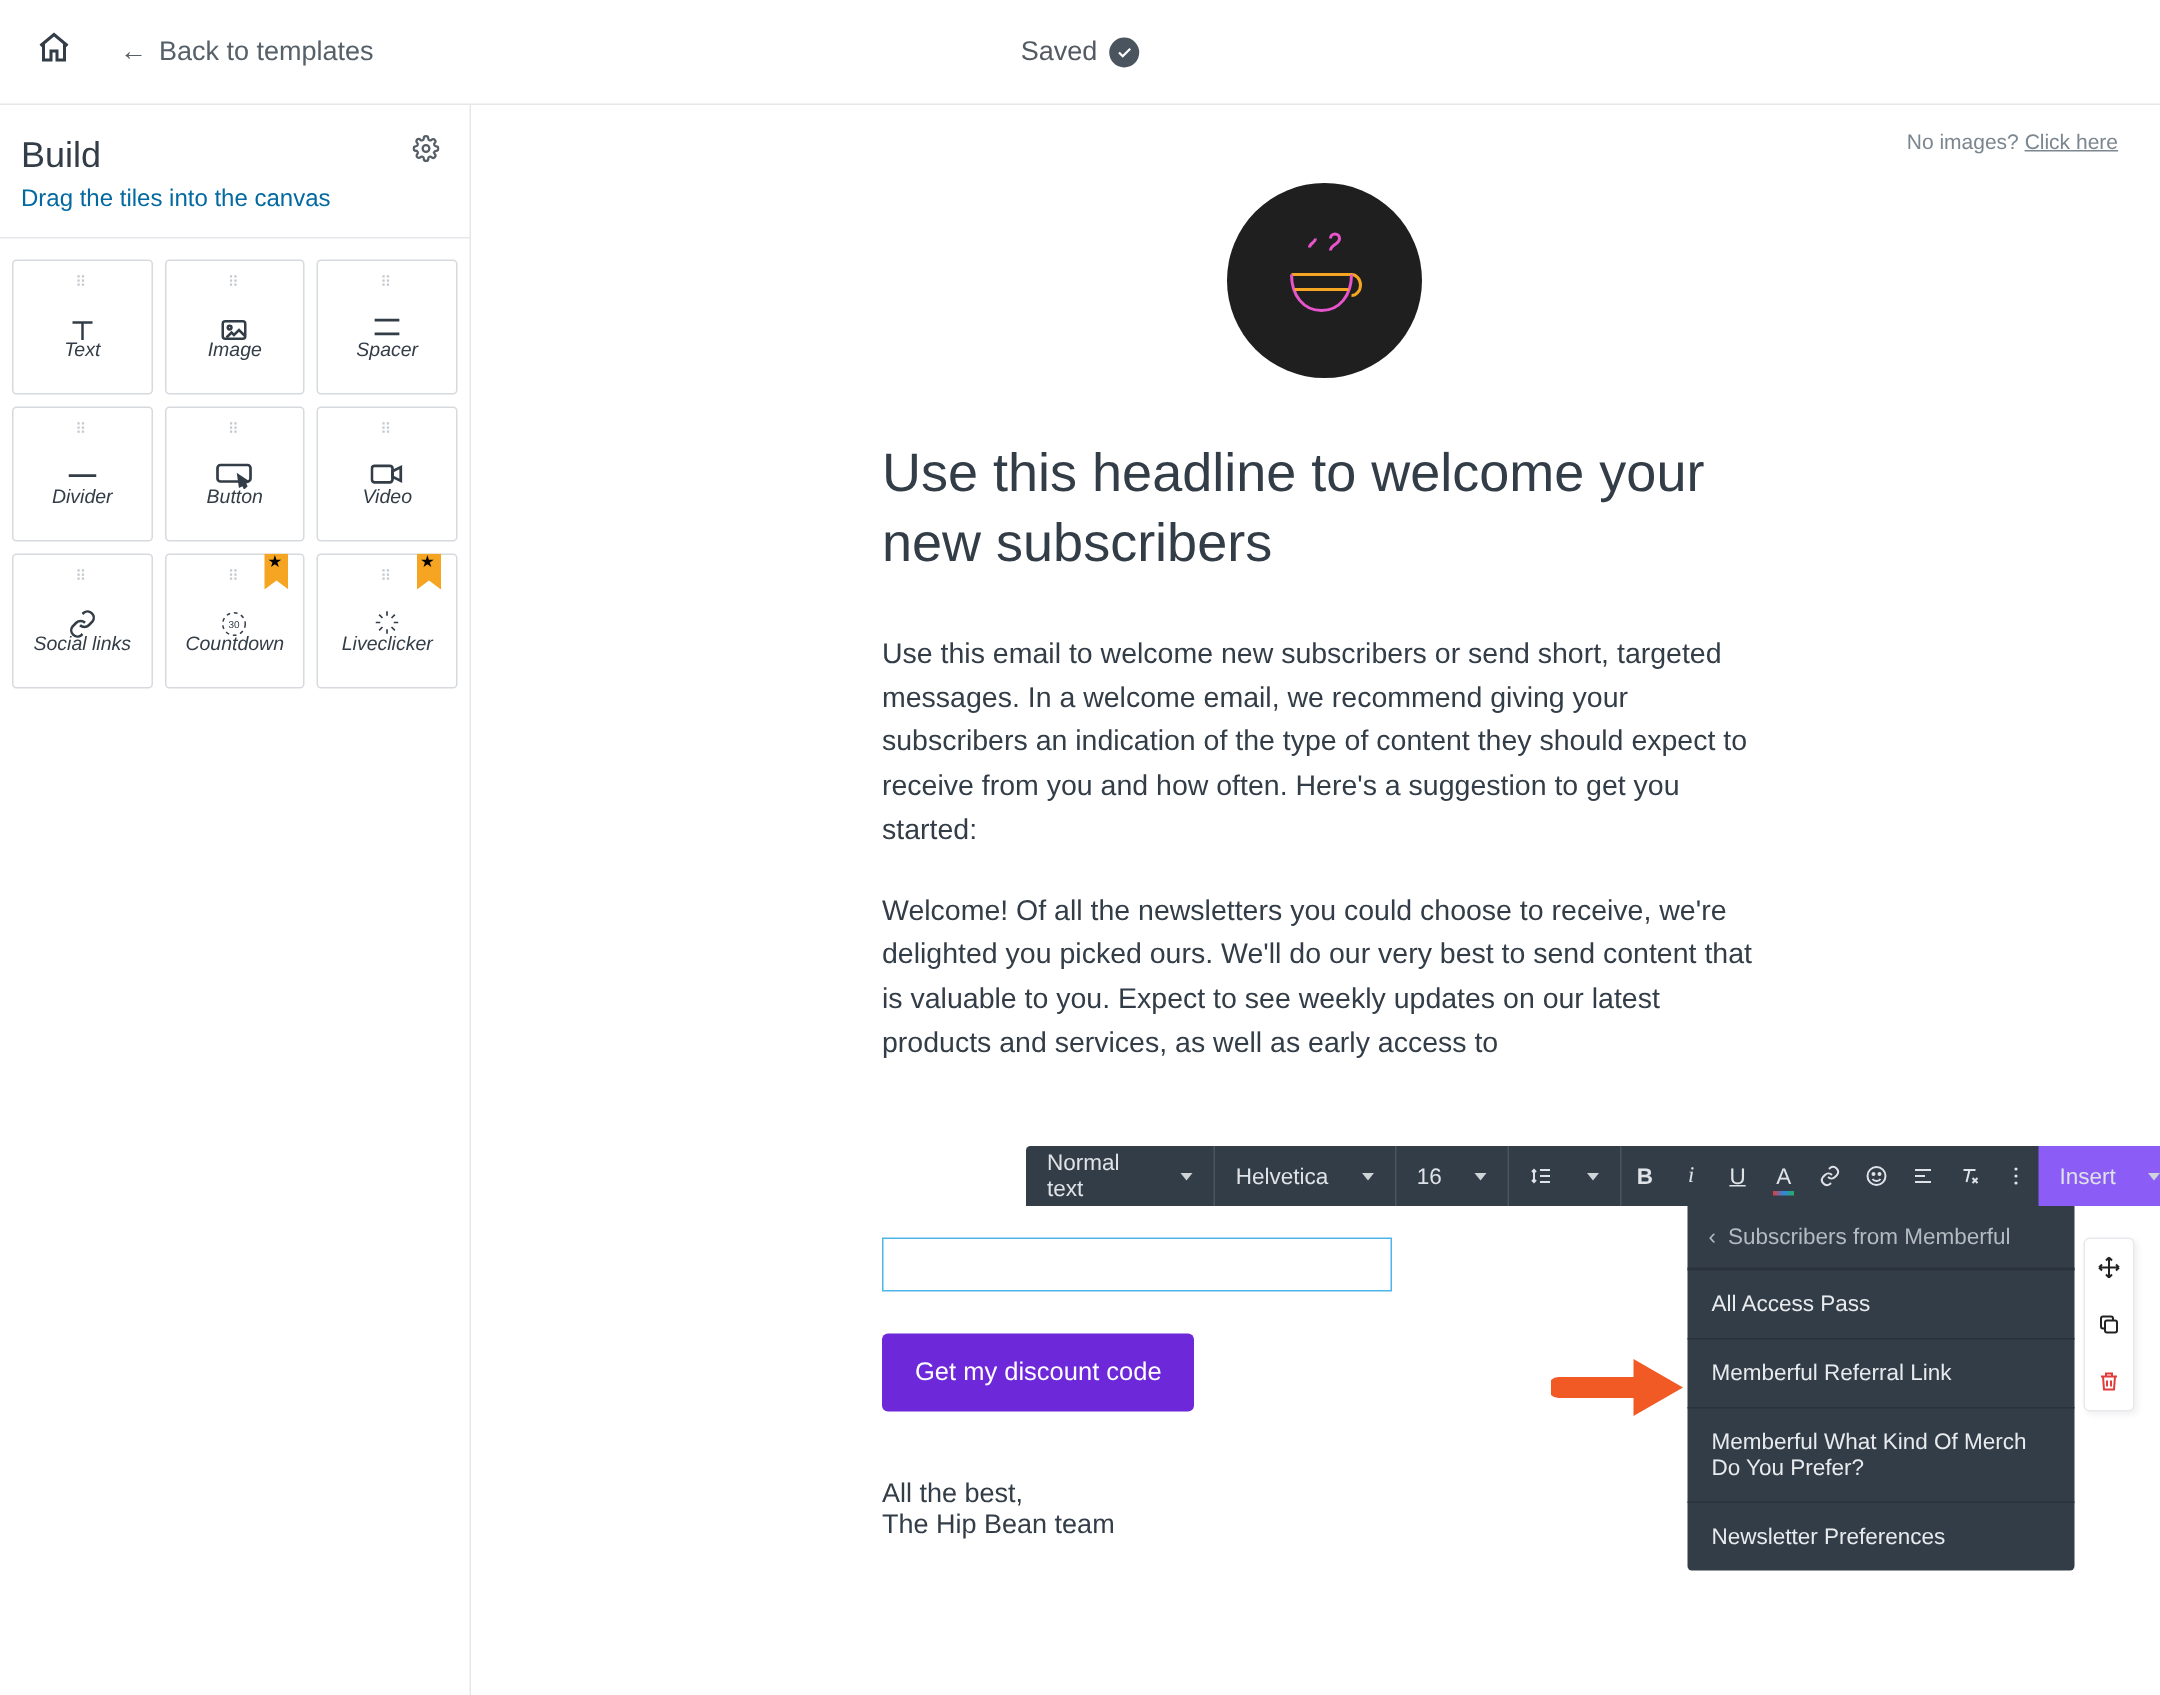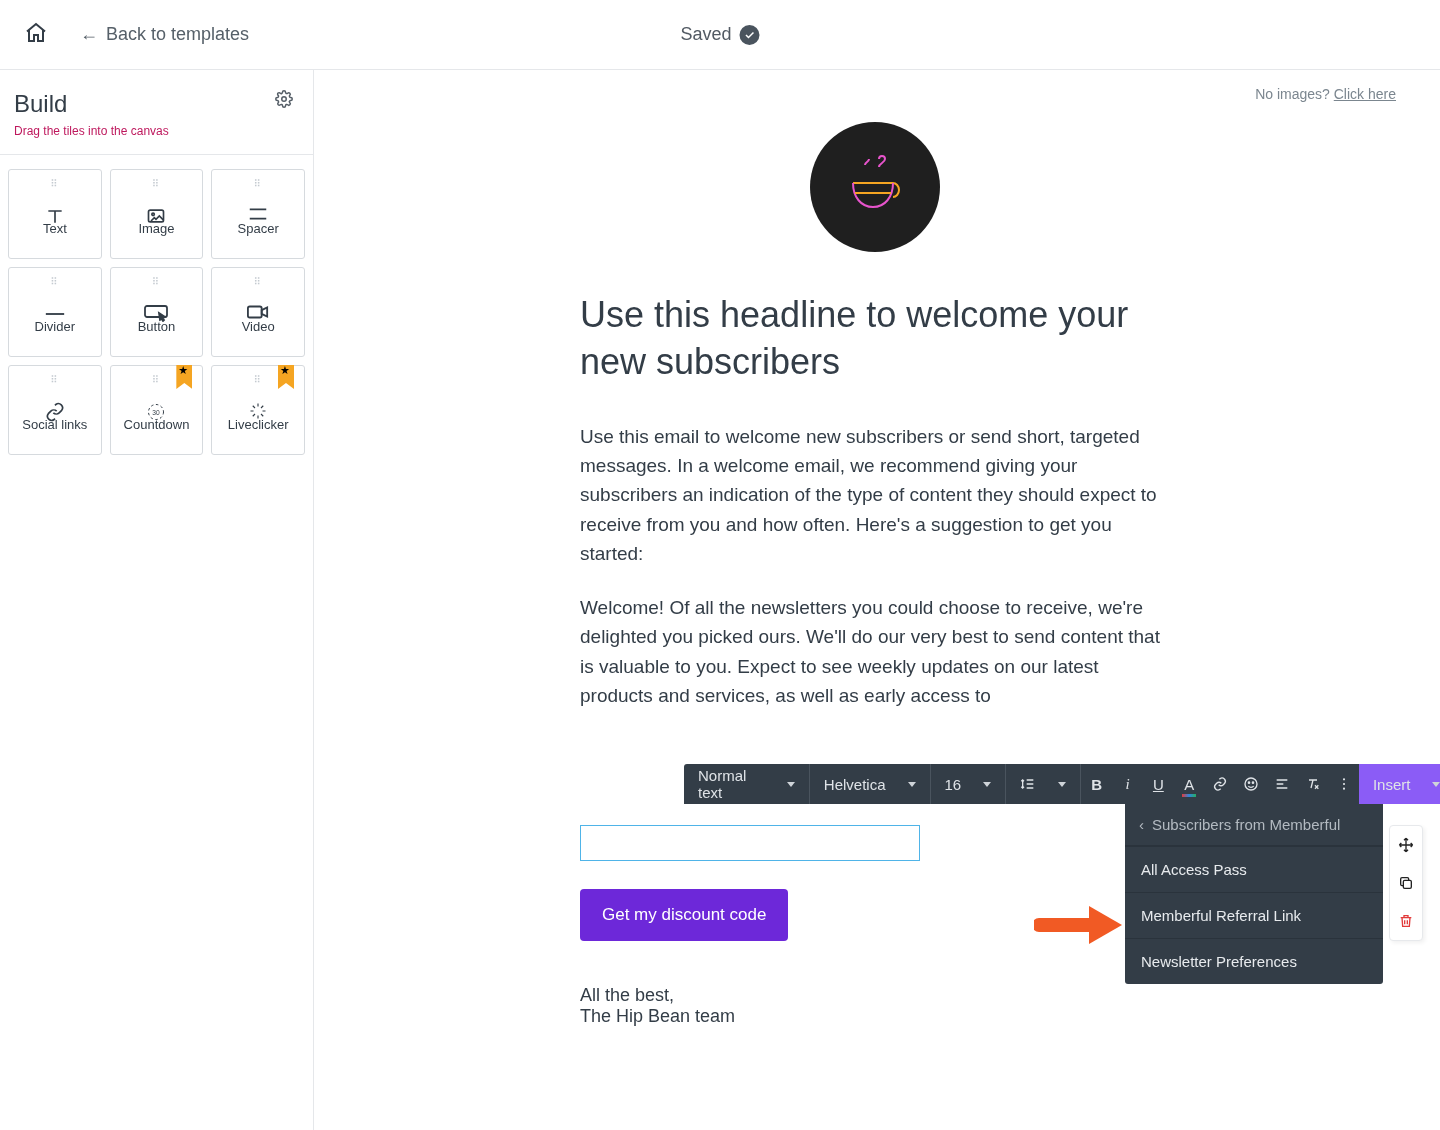--- a/index.html
+++ b/index.html
@@ -7,30 +7,30 @@
   .topbar { display:flex; align-items:center; height:70px; border-bottom:1px solid #e5e7ea; padding:0 24px; gap:32px; position:relative;}
   .home-icon { width:24px; height:24px; color:#333d47; cursor:pointer;}
   .back-link { display:flex; align-items:center; gap:8px; color:#566069; font-size:18px; cursor:pointer;}
   .saved-wrap { position:absolute; left:50%; transform:translateX(-50%); display:flex; align-items:center; gap:8px; color:#525a63; font-size:18px;}
   .saved-badge { width:20px; height:20px; border-radius:50%; background:#4a545e; display:flex; align-items:center; justify-content:center;}
   .saved-badge svg { width:12px; height:12px; color:#fff;}
   .main { display:flex;justify-content:center; }
   .sidebar { width:314px; border-right:1px solid #e5e7ea; min-height:1060px; }
   .side-head { padding:20px 14px 16px 14px; border-bottom:1px solid #e5e7ea; position:relative;}
   .side-head h2 { font-size:24px; font-weight:400; color:#333d47;}
-  .side-head p { font-size:12px; color:#be185d; margin-top:6px;}
+  .side-head p { font-size:16px; color:#0369a1; margin-top:6px;}
   .gear { position:absolute; right:20px; top:20px; color:#555e67; cursor:pointer;}
   .tiles { padding:14px 8px; display:grid; grid-template-columns:repeat(3,1fr); gap:8px;}
   .tile { border:1px solid #d6dade; border-radius:3px; height:90px; display:flex; flex-direction:column; align-items:center; justify-content:center; gap:8px; position:relative; cursor:grab; background:#fff;}
   .tile .grip { position:absolute; top:8px; color:#c4cad0; font-size:10px; letter-spacing:2px;}
-  .tile .tlabel { font-size:13px; color:#333d47; margin-top:28px;}
+  .tile .tlabel { font-size:13px; color:#333d47; margin-top:28px;font-style:italic;}
   .tile .ticon-wrap { position:absolute; top:36px;}
   .badge-star { position:absolute; top:-1px; right:10px; width:16px; height:24px; background:#f5a522; clip-path:polygon(0 0,100% 0,100% 100%,50% 75%,0 100%);}
   .badge-star::after{content:"★"; position:absolute; top:-1px; left:2px; font-size:11px; color:#000;}
-  .canvas { flex:1; padding:16px 44px 40px 40px; position:relative;}
+  .canvas { flex:1; padding:16px 28px 40px 40px; position:relative;}
   .noimg { text-align:right; color:#7b868f; font-size:14px;}
   .noimg a { color:#7b868f;}
   .logo-circle { width:130px; height:130px; border-radius:50%; background:#1f1f1f; margin:20px auto 40px auto; display:flex; align-items:center; justify-content:center;}
   .content { max-width:590px; margin:0 auto;}
   .content h1 { font-size:36px; font-weight:400; line-height:1.3; color:#333d47; margin-bottom:36px;}
   .content p.body { font-size:19px; line-height:1.55; color:#333d47; margin-bottom:24px;}
   .editbox { border:1px solid #4fb4e8; height:36px; margin-top:30px; margin-bottom:28px; width:340px;}
   .cta { background:#6d28d9; color:#fff; font-size:17px; font-weight:400; padding:16px 22px; border:none; border-radius:4px; cursor:pointer;}
   .sig { margin-top:44px; font-size:18px; color:#333d47;}
   
@@ -266,20 +266,21 @@
         </div>
     </div>
 
     <div class="dd">
       <div class="dd-head">
         <span>‹</span>
         <span>Subscribers from Memberful</span>
       </div>
       <div class="dd-item">All Access Pass</div>
       <div class="dd-item">Memberful Referral Link</div>
+      <div class="dd-item">Memberful What Kind Of Merch Do You Prefer?</div>
       <div class="dd-item">Newsletter Preferences</div>
     </div>
 
     <div class="actcol">
       <div class="ab">
           <svg width="16" height="16" viewBox="0 0 24 24" fill="none" stroke="currentColor" stroke-width="2">
             <path d="M12 2v20M2 12h20M12 2l-3 3M12 2l3 3M12 22l-3-3M12 22l3-3M2 12l3-3M2 12l3 3M22 12l-3-3M22 12l-3 3"></path>
           </svg>
         </div>
       <div class="ab">

